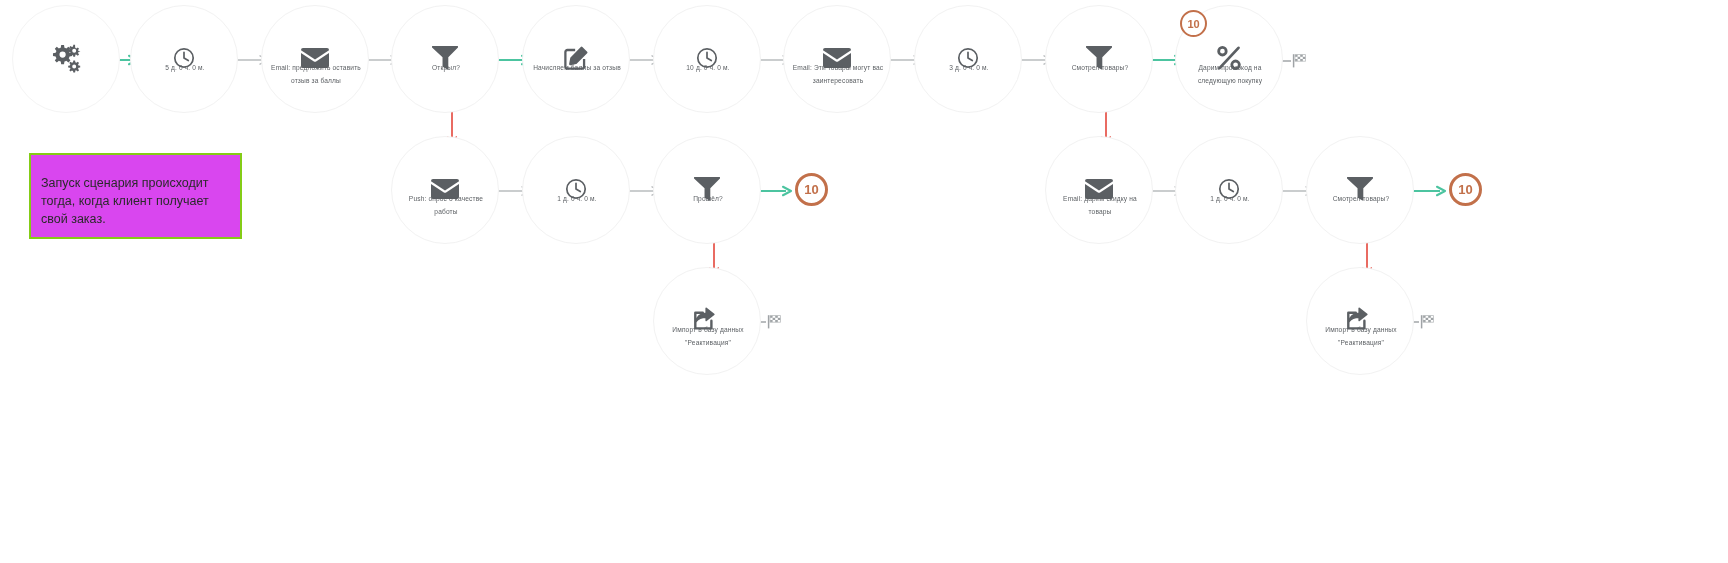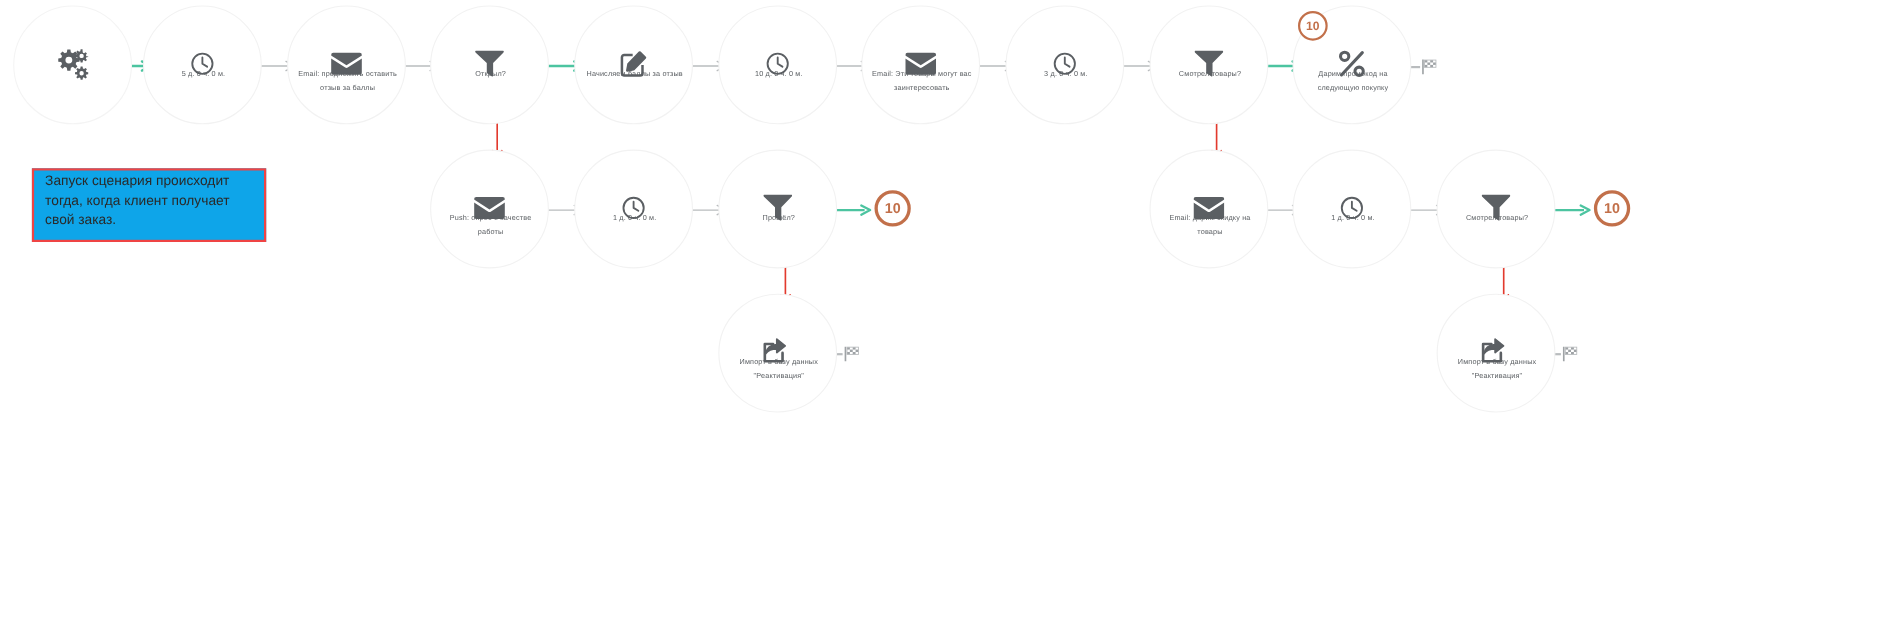--- a/index.html
+++ b/index.html
@@ -75,23 +75,23 @@
 
   
   .flag{position:absolute;z-index:4;display:flex;align-items:center;}
   .flag .stub{width:9px;height:1.4px;background:#b9bcbe;}
   .flag svg{display:block;margin-left:1px;}
 
   
   .note{
     position:absolute;
     box-sizing:border-box;
-    background:#0ea5e9;
-    border:2px solid #ef4444;
-    padding:1px 10px 9px 10px;
+    background:#d946ef;
+    border:2px solid #84cc16;
+    padding:20px 10px 9px 10px;
     z-index:10;
   }
   .note p{
     margin:0;
     font-size:12.5px;
     line-height:1.42;
     color:#2a2a2a;
     white-space:pre-line;
   }
 </style>

